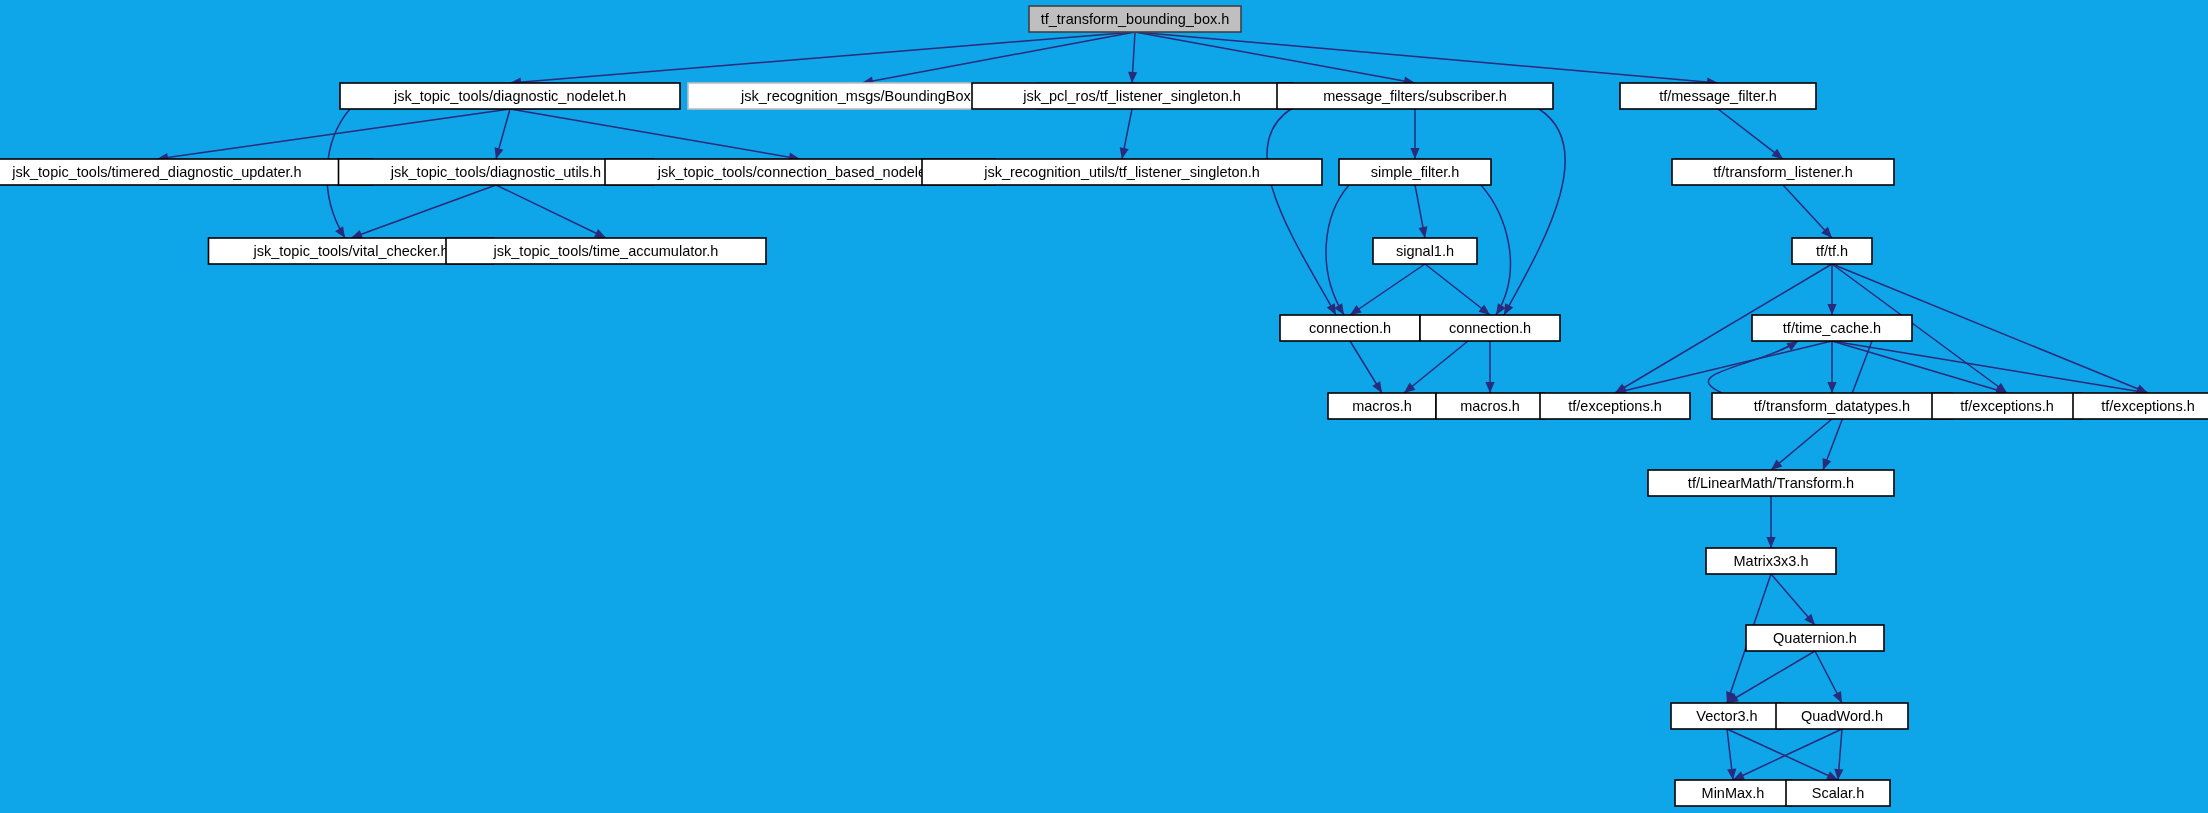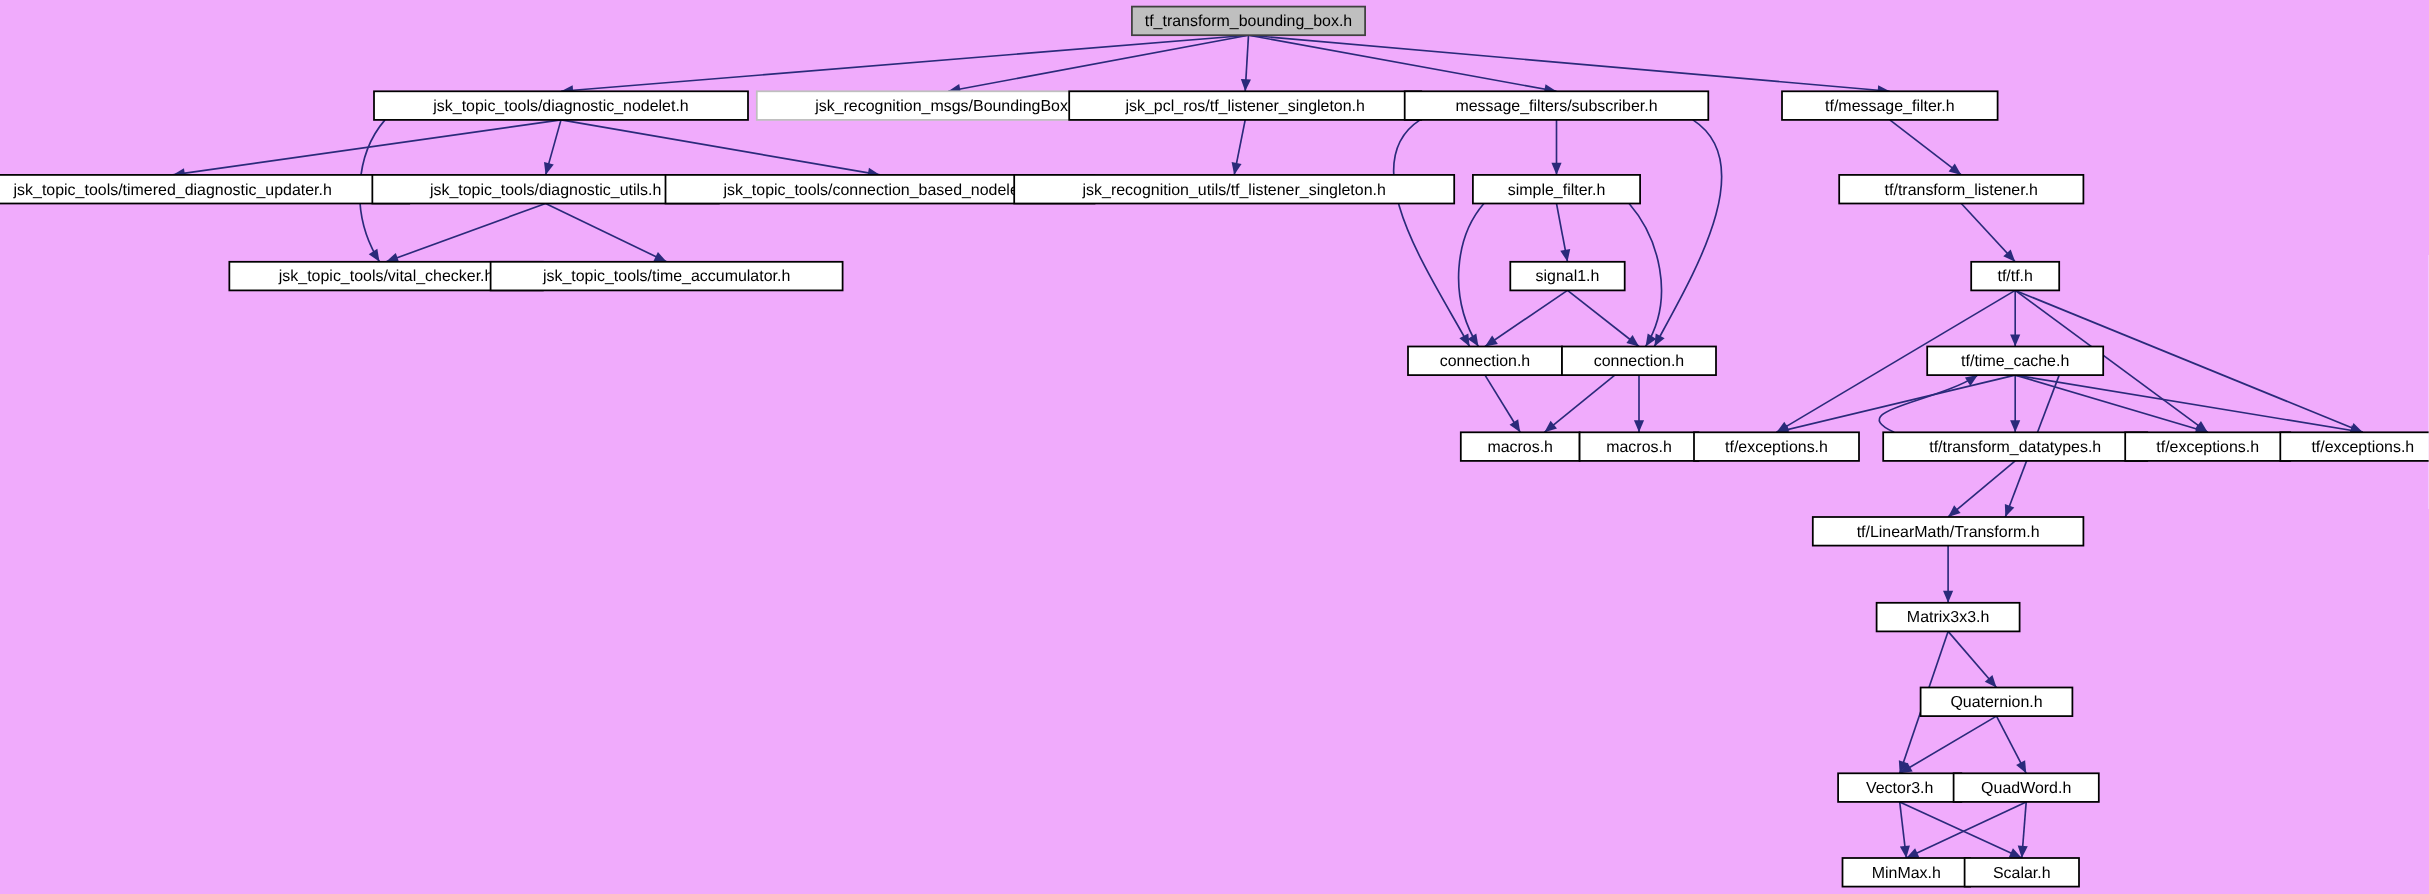--- a/index.html
+++ b/index.html
@@ -4,21 +4,21 @@
 <style>
   html, body {
     margin: 0;
     padding: 0;
     background: #ffffff;
   }
   #graph-root {
     position: relative;
     width: 2208px;
     height: 813px;
-    background: #f0abfc;
+    background: #0ea5e9;
     font-family: "Liberation Sans", sans-serif;
     overflow: hidden;
   }
   svg#graph-svg {
     position: absolute;
     left: 0;
     top: 0;
     width: 2208px;
     height: 813px;
   }

